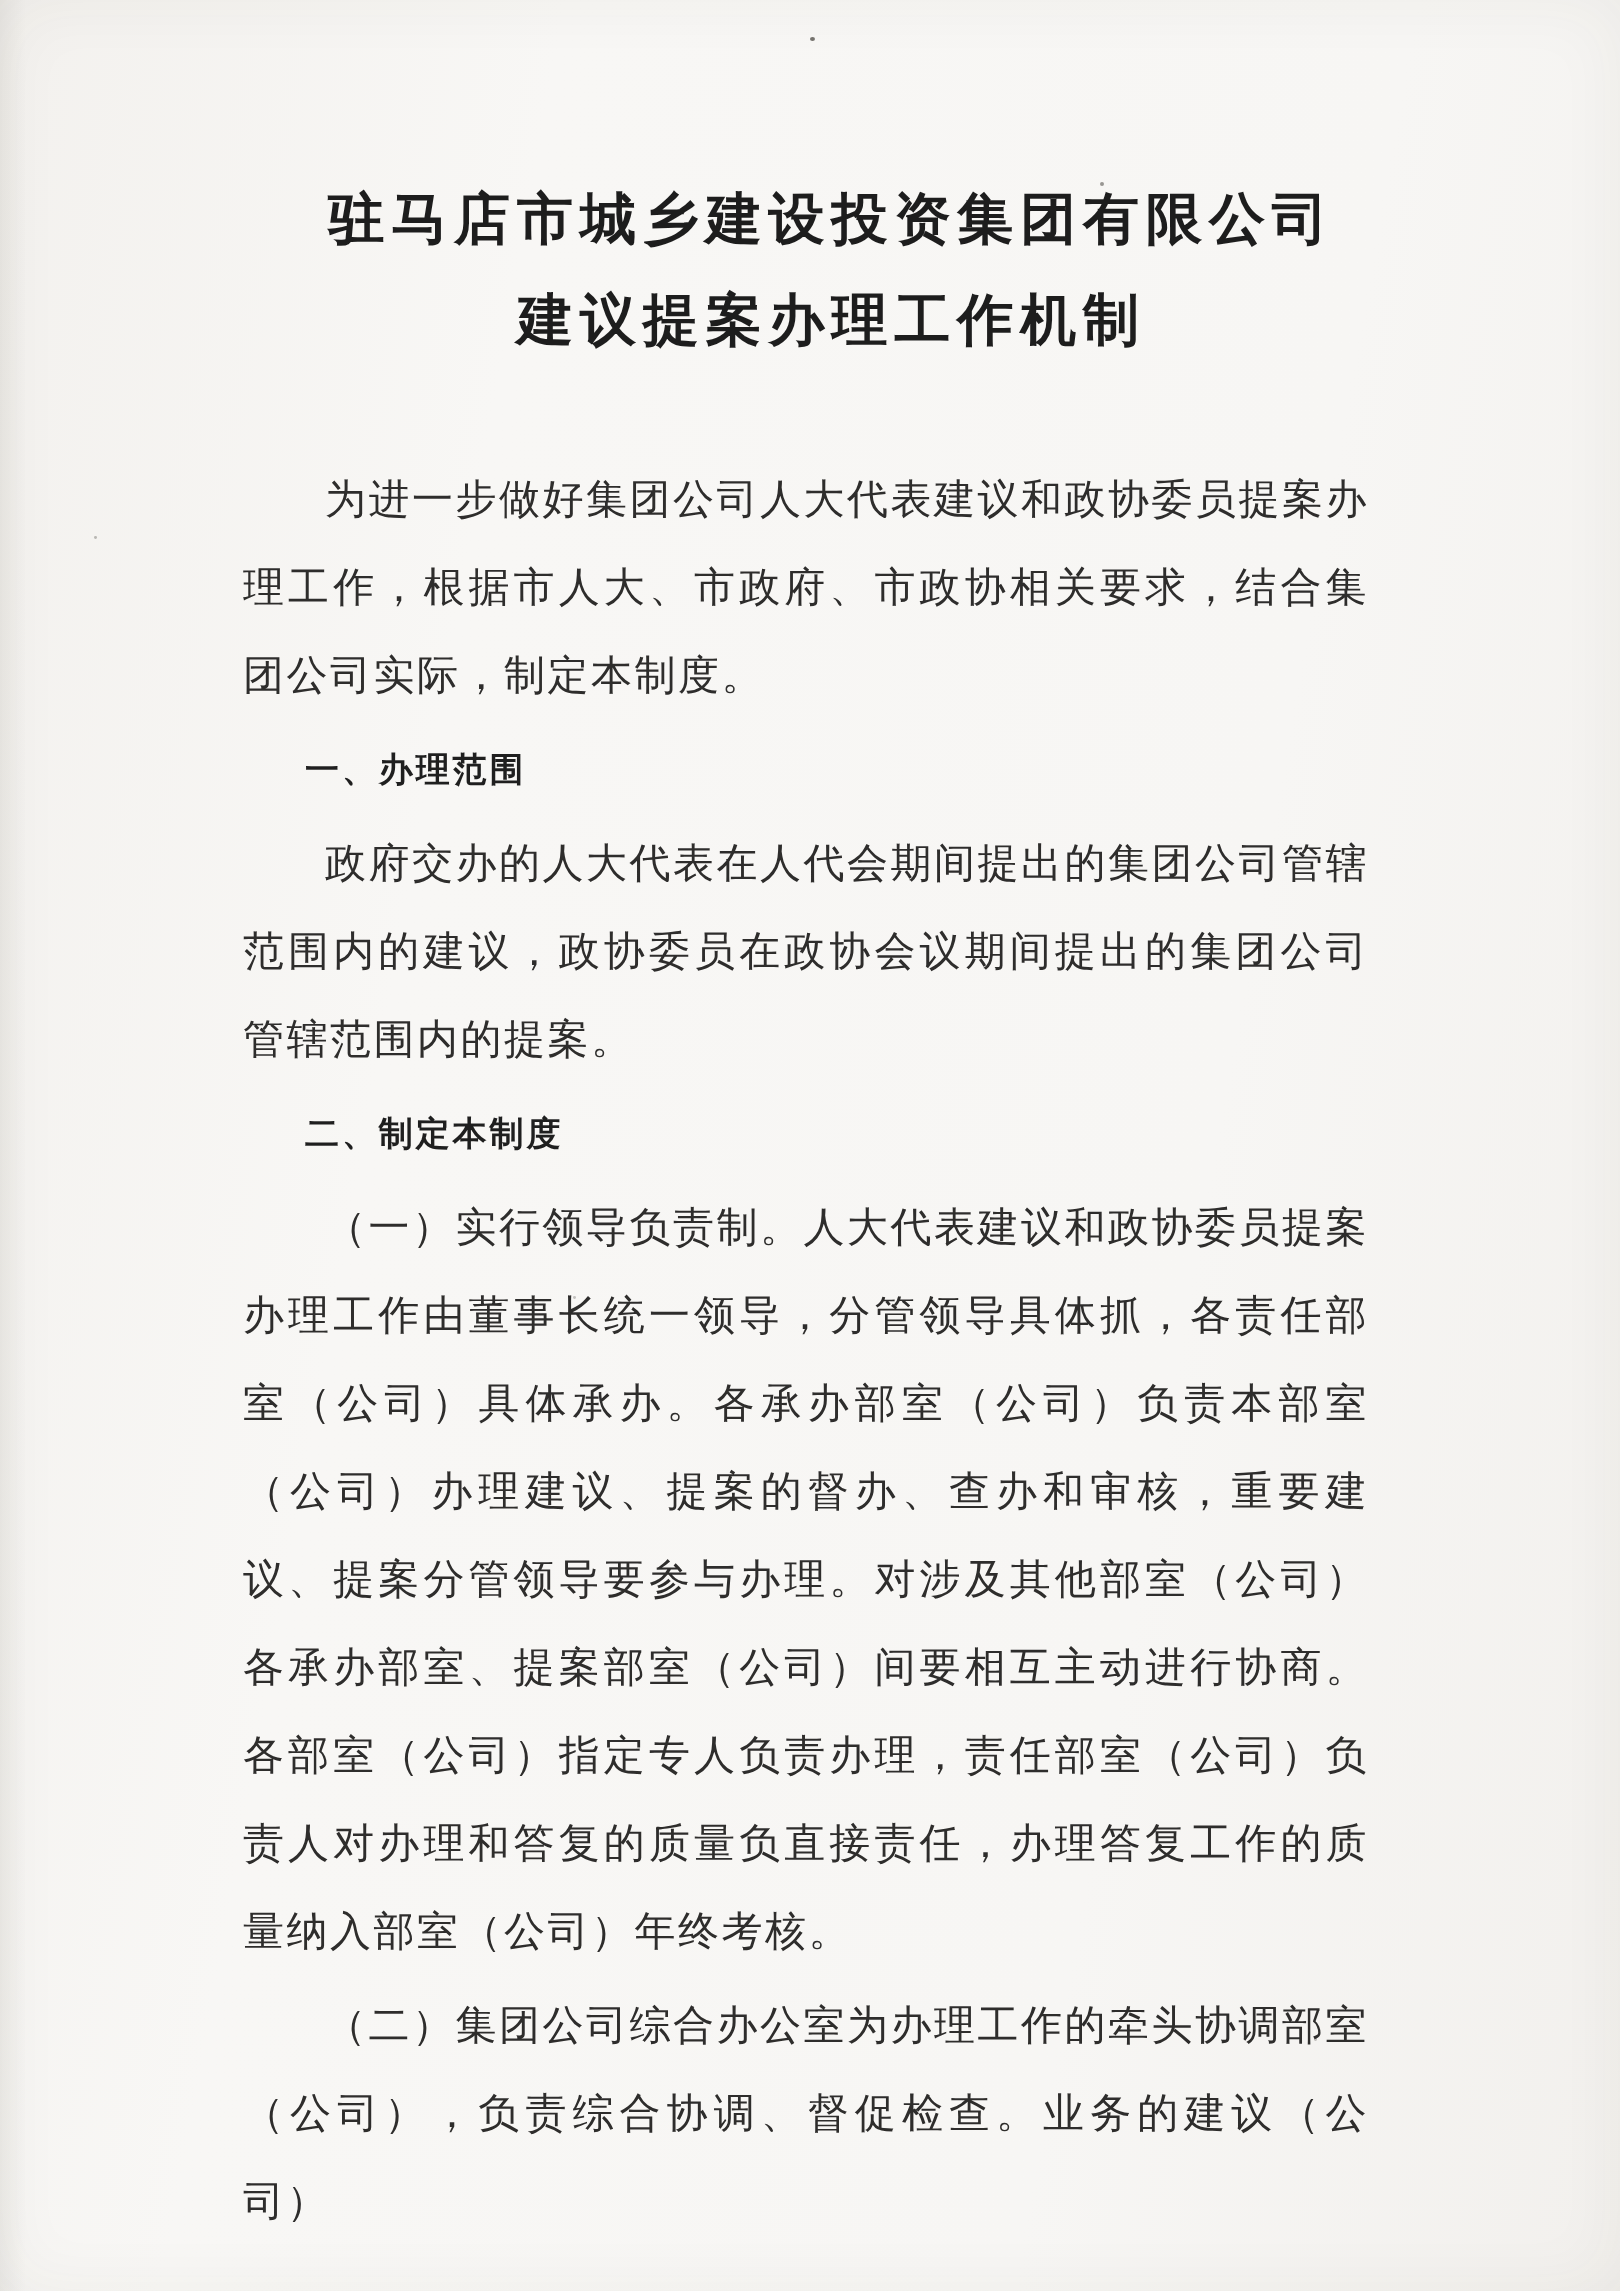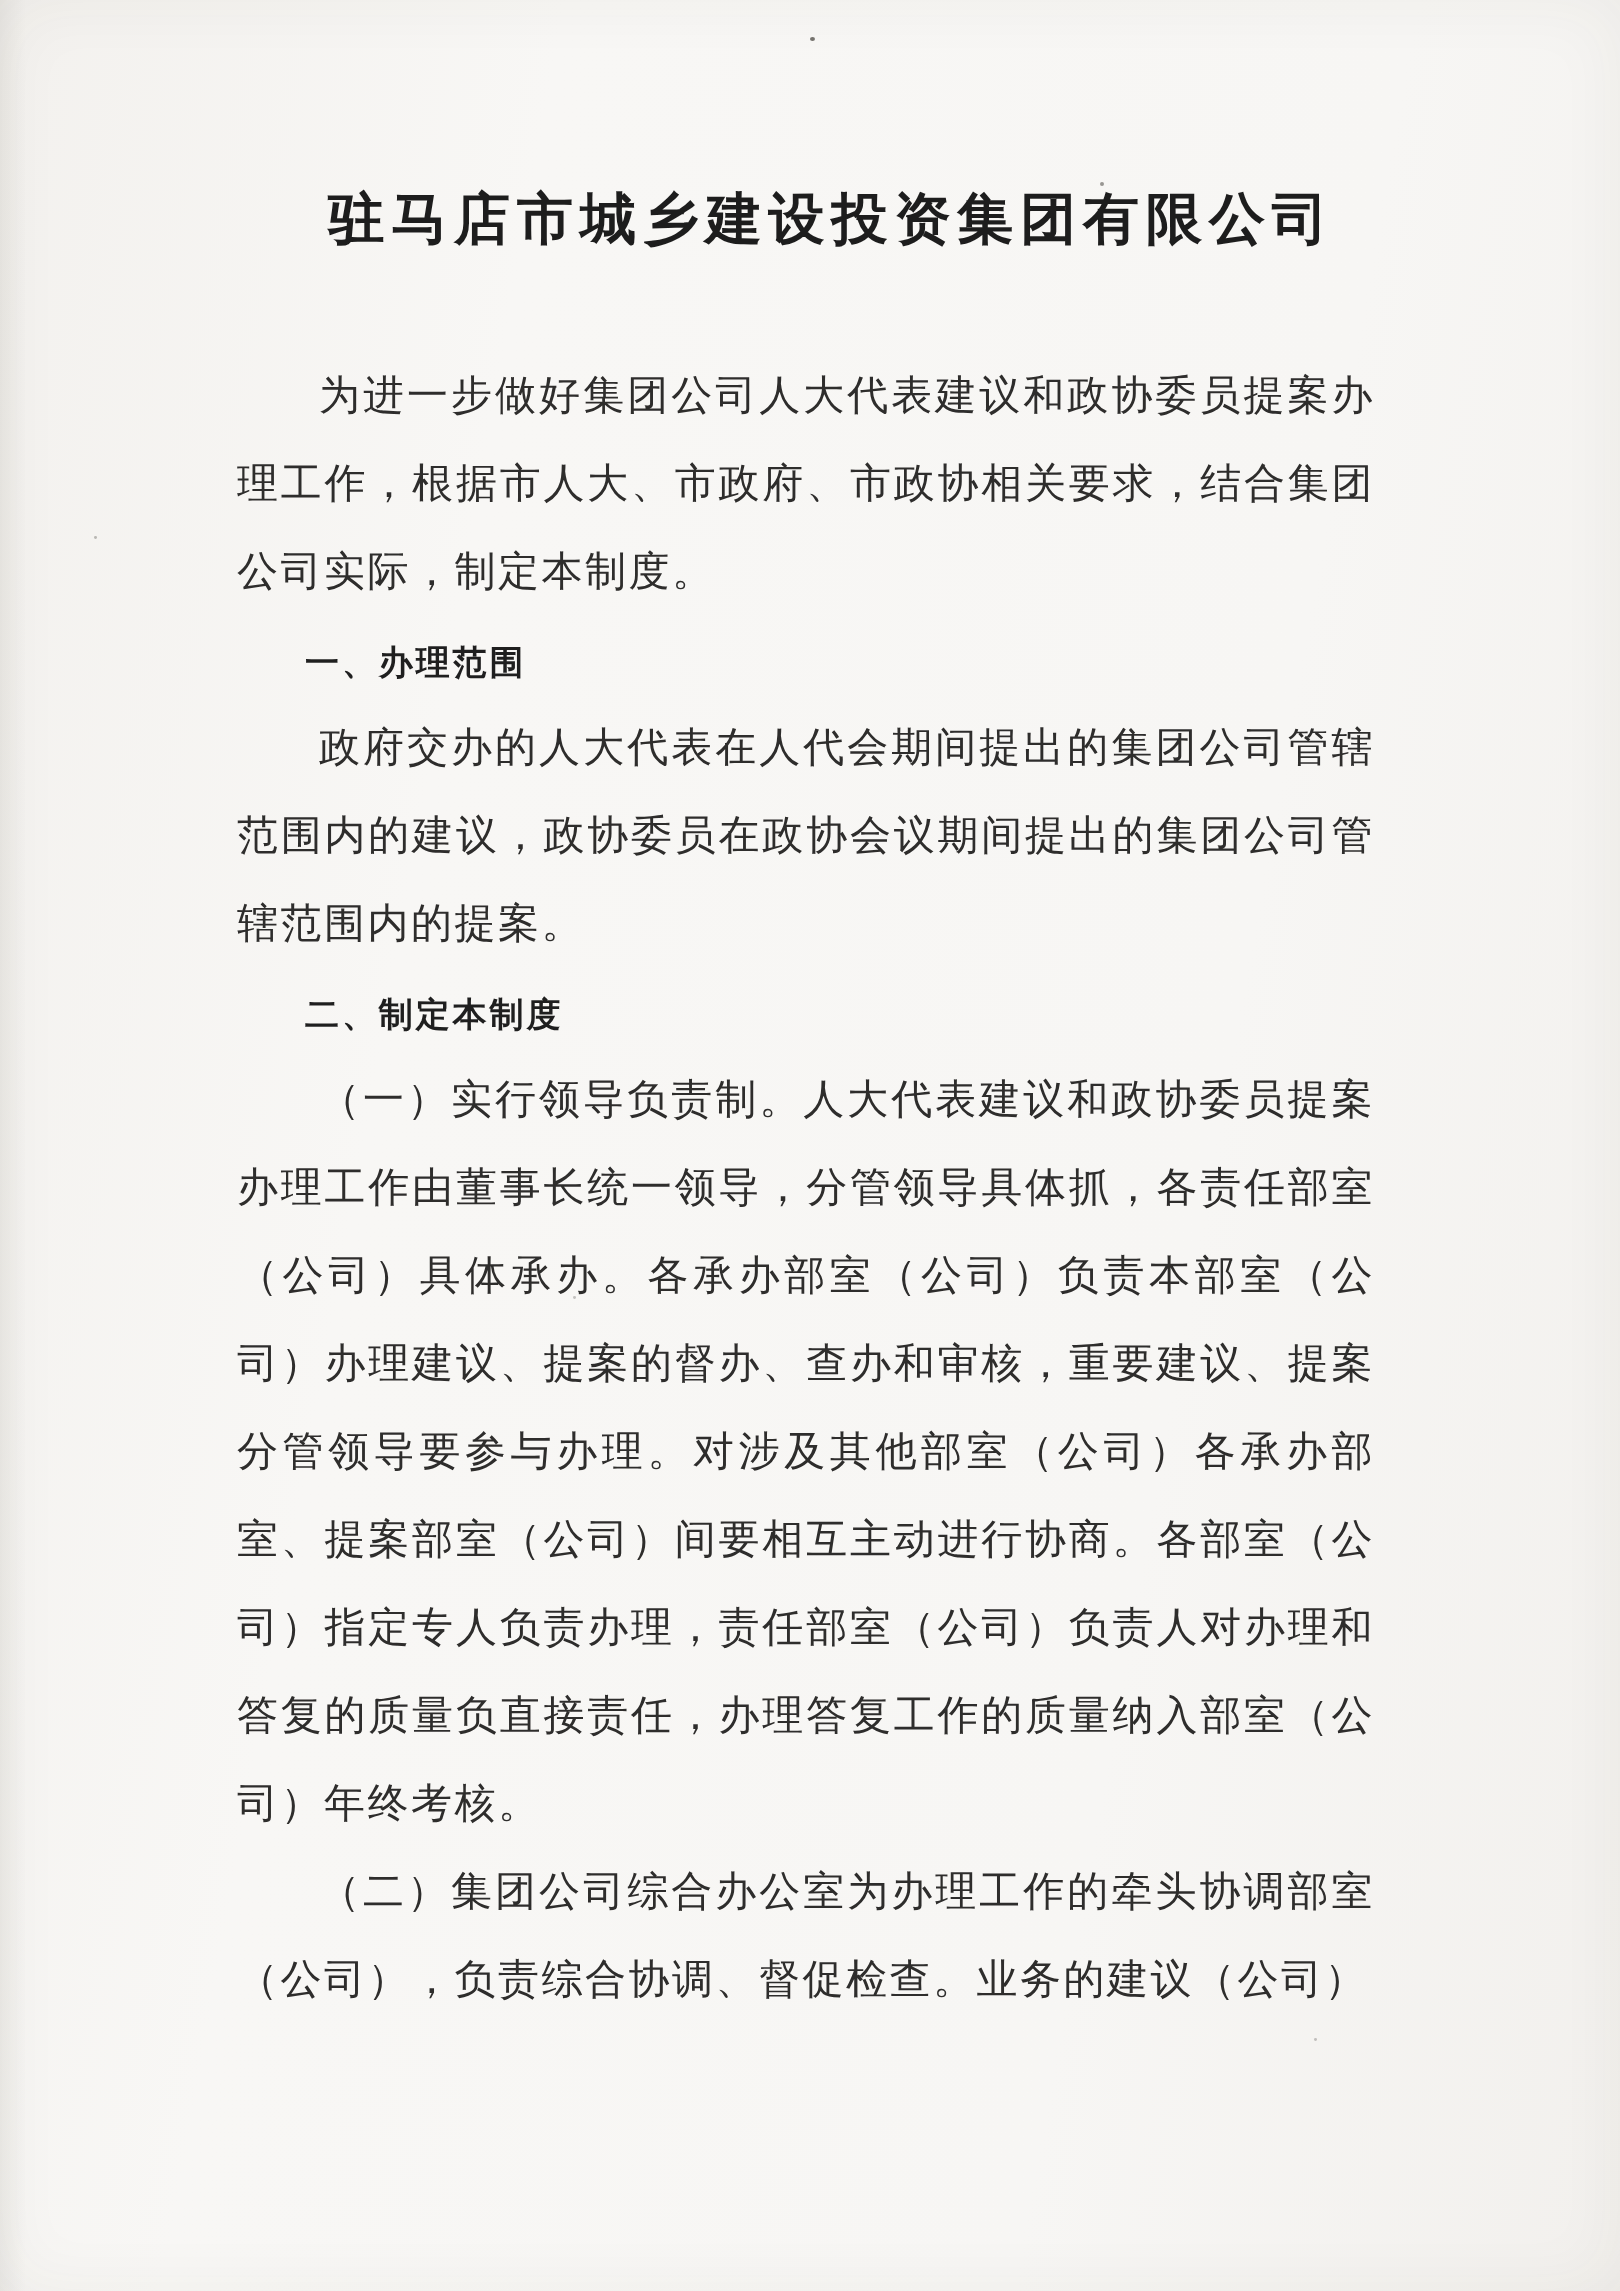--- a/index.html
+++ b/index.html
@@ -30,23 +30,22 @@
   .doc-body {
     margin: 84px 245px 0 237px;
     font-size: 41px;
     line-height: 88px;
     text-align: justify;
     text-justify: inter-ideograph;
     letter-spacing: 2.5px;
     color: #2e2d2c;
   }
   .para {
-    margin: 0;
+    margin: 6px;
     text-indent: 2em;
-    font-family: Liberation Mono, monospace;
   }
   .sec-heading {
     margin: 0;
     font-size: 34px;
     line-height: 88px;
     font-weight: bold;
     text-indent: 2em;
     letter-spacing: 2.9px;
     color: #1f1f1f;
     font-family: "Liberation Sans", sans-serif;
@@ -76,20 +75,21 @@
 
   <div class="edge-shade"></div>
   <div class="speck s1"></div>
   <div class="speck s2"></div>
   <div class="speck s3"></div>
   <div class="speck s4"></div>
   <div class="speck s5"></div>
 
   <div class="doc-title">
     <div>驻马店市城乡建设投资集团有限公司</div>
+    <div>建议提案办理工作机制</div>
   </div>
 
   <div class="doc-body">
 
     <p class="para">为进一步做好集团公司人大代表建议和政协委员提案办理工作，根据市人大、市政府、市政协相关要求，结合集团公司实际，制定本制度。</p>
 
     <h2 class="sec-heading">一、办理范围</h2>
 
     <p class="para">政府交办的人大代表在人代会期间提出的集团公司管辖范围内的建议，政协委员在政协会议期间提出的集团公司管辖范围内的提案。</p>
 

